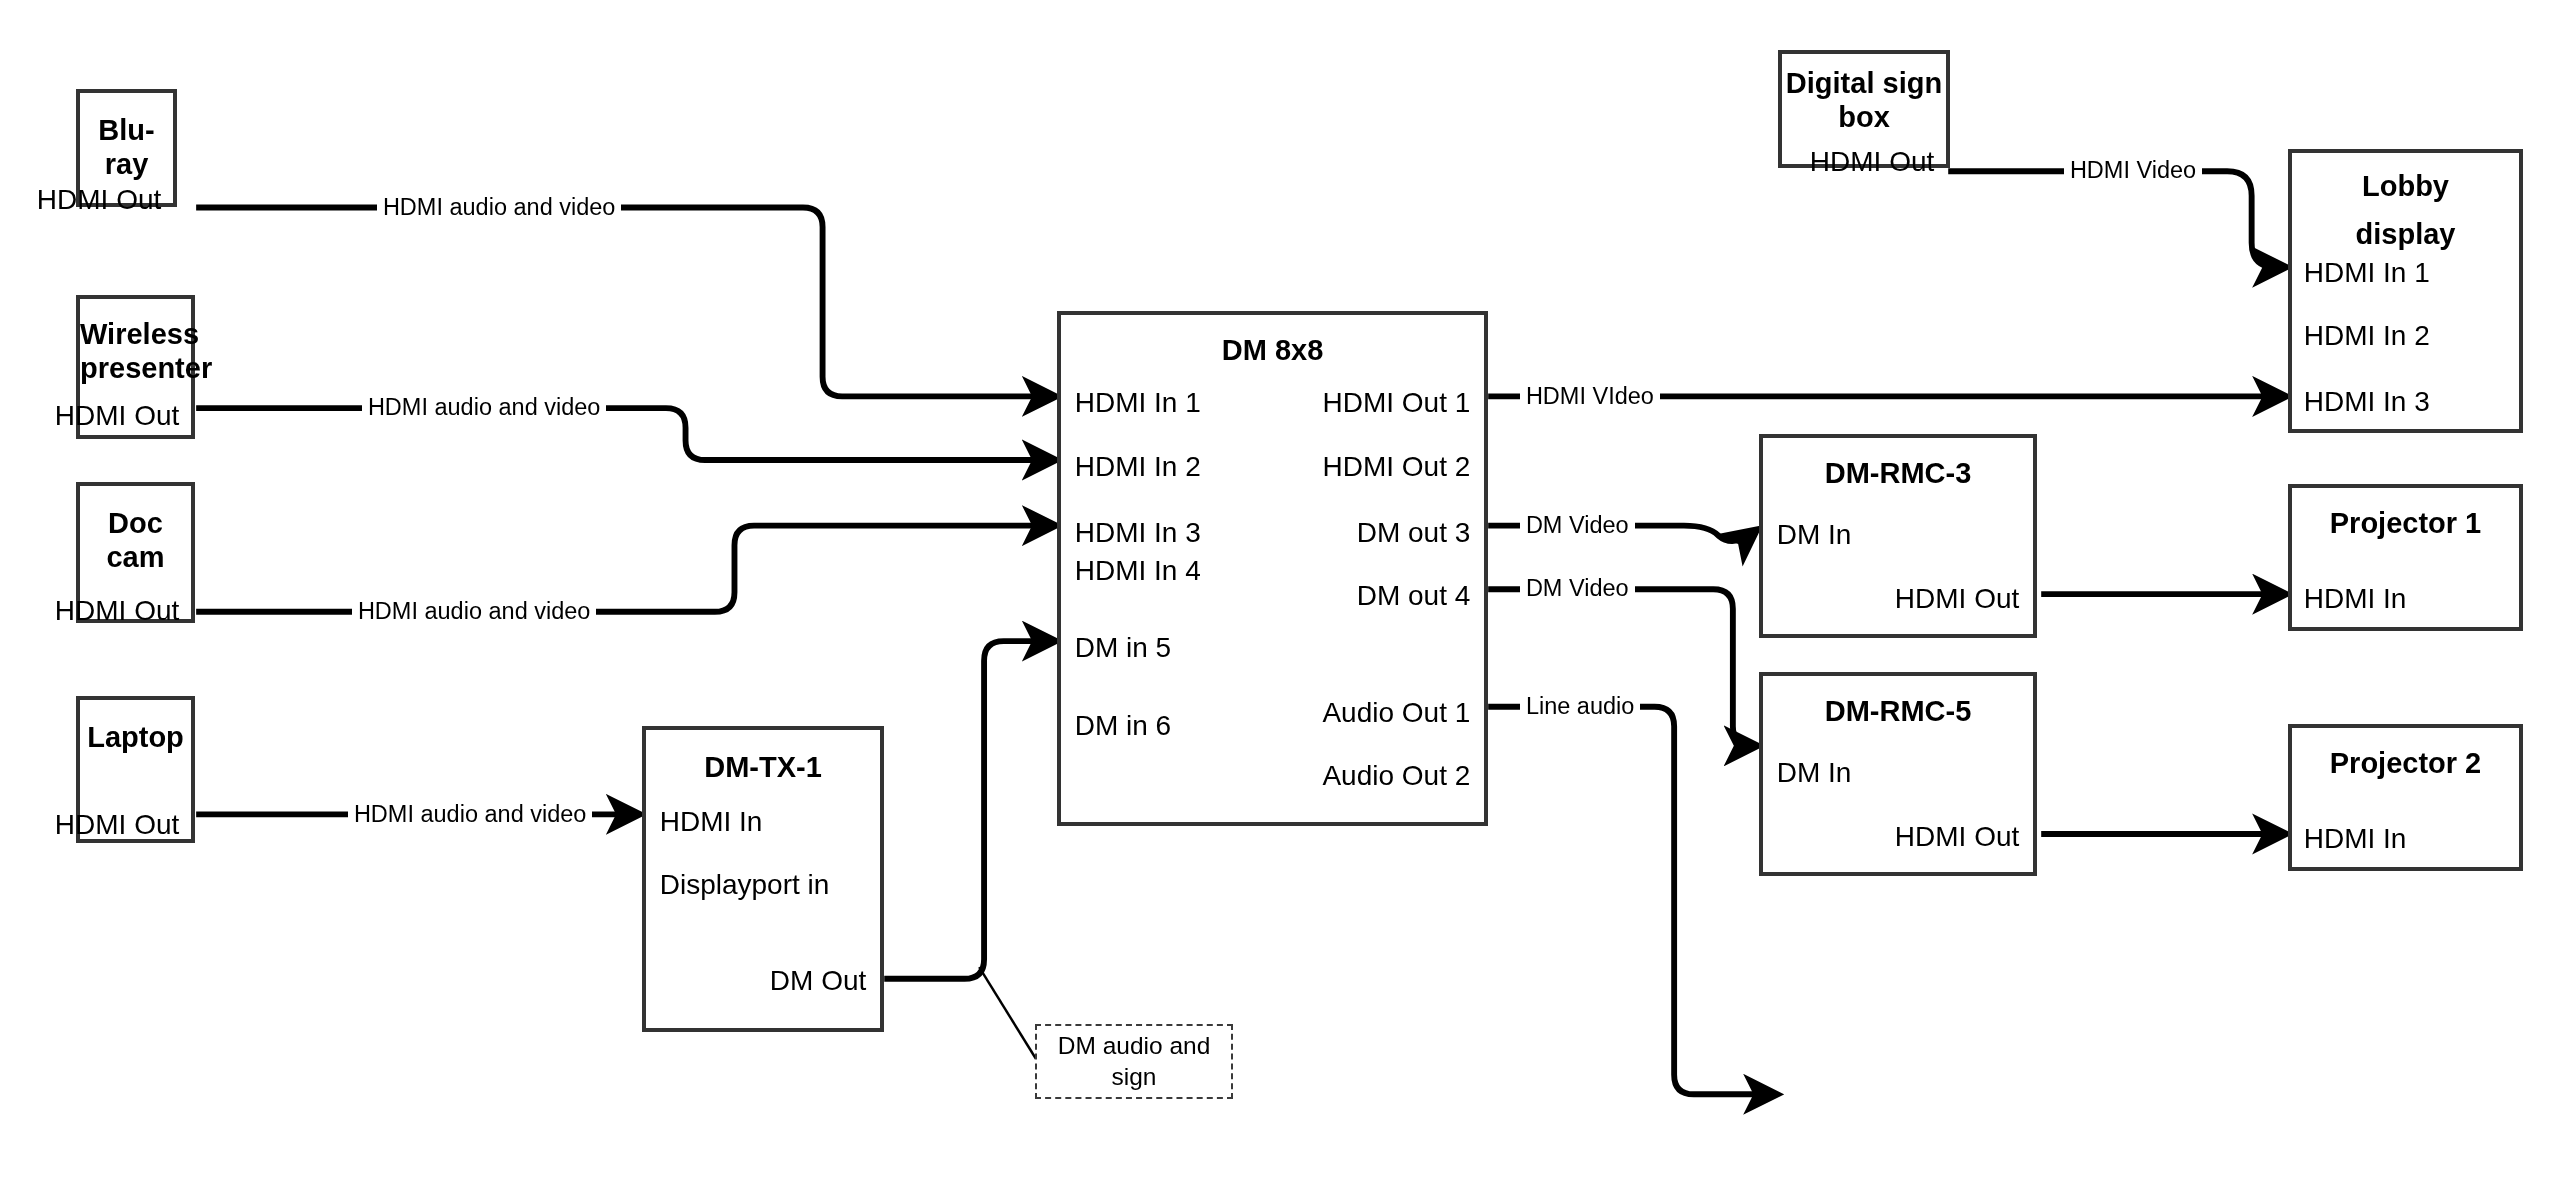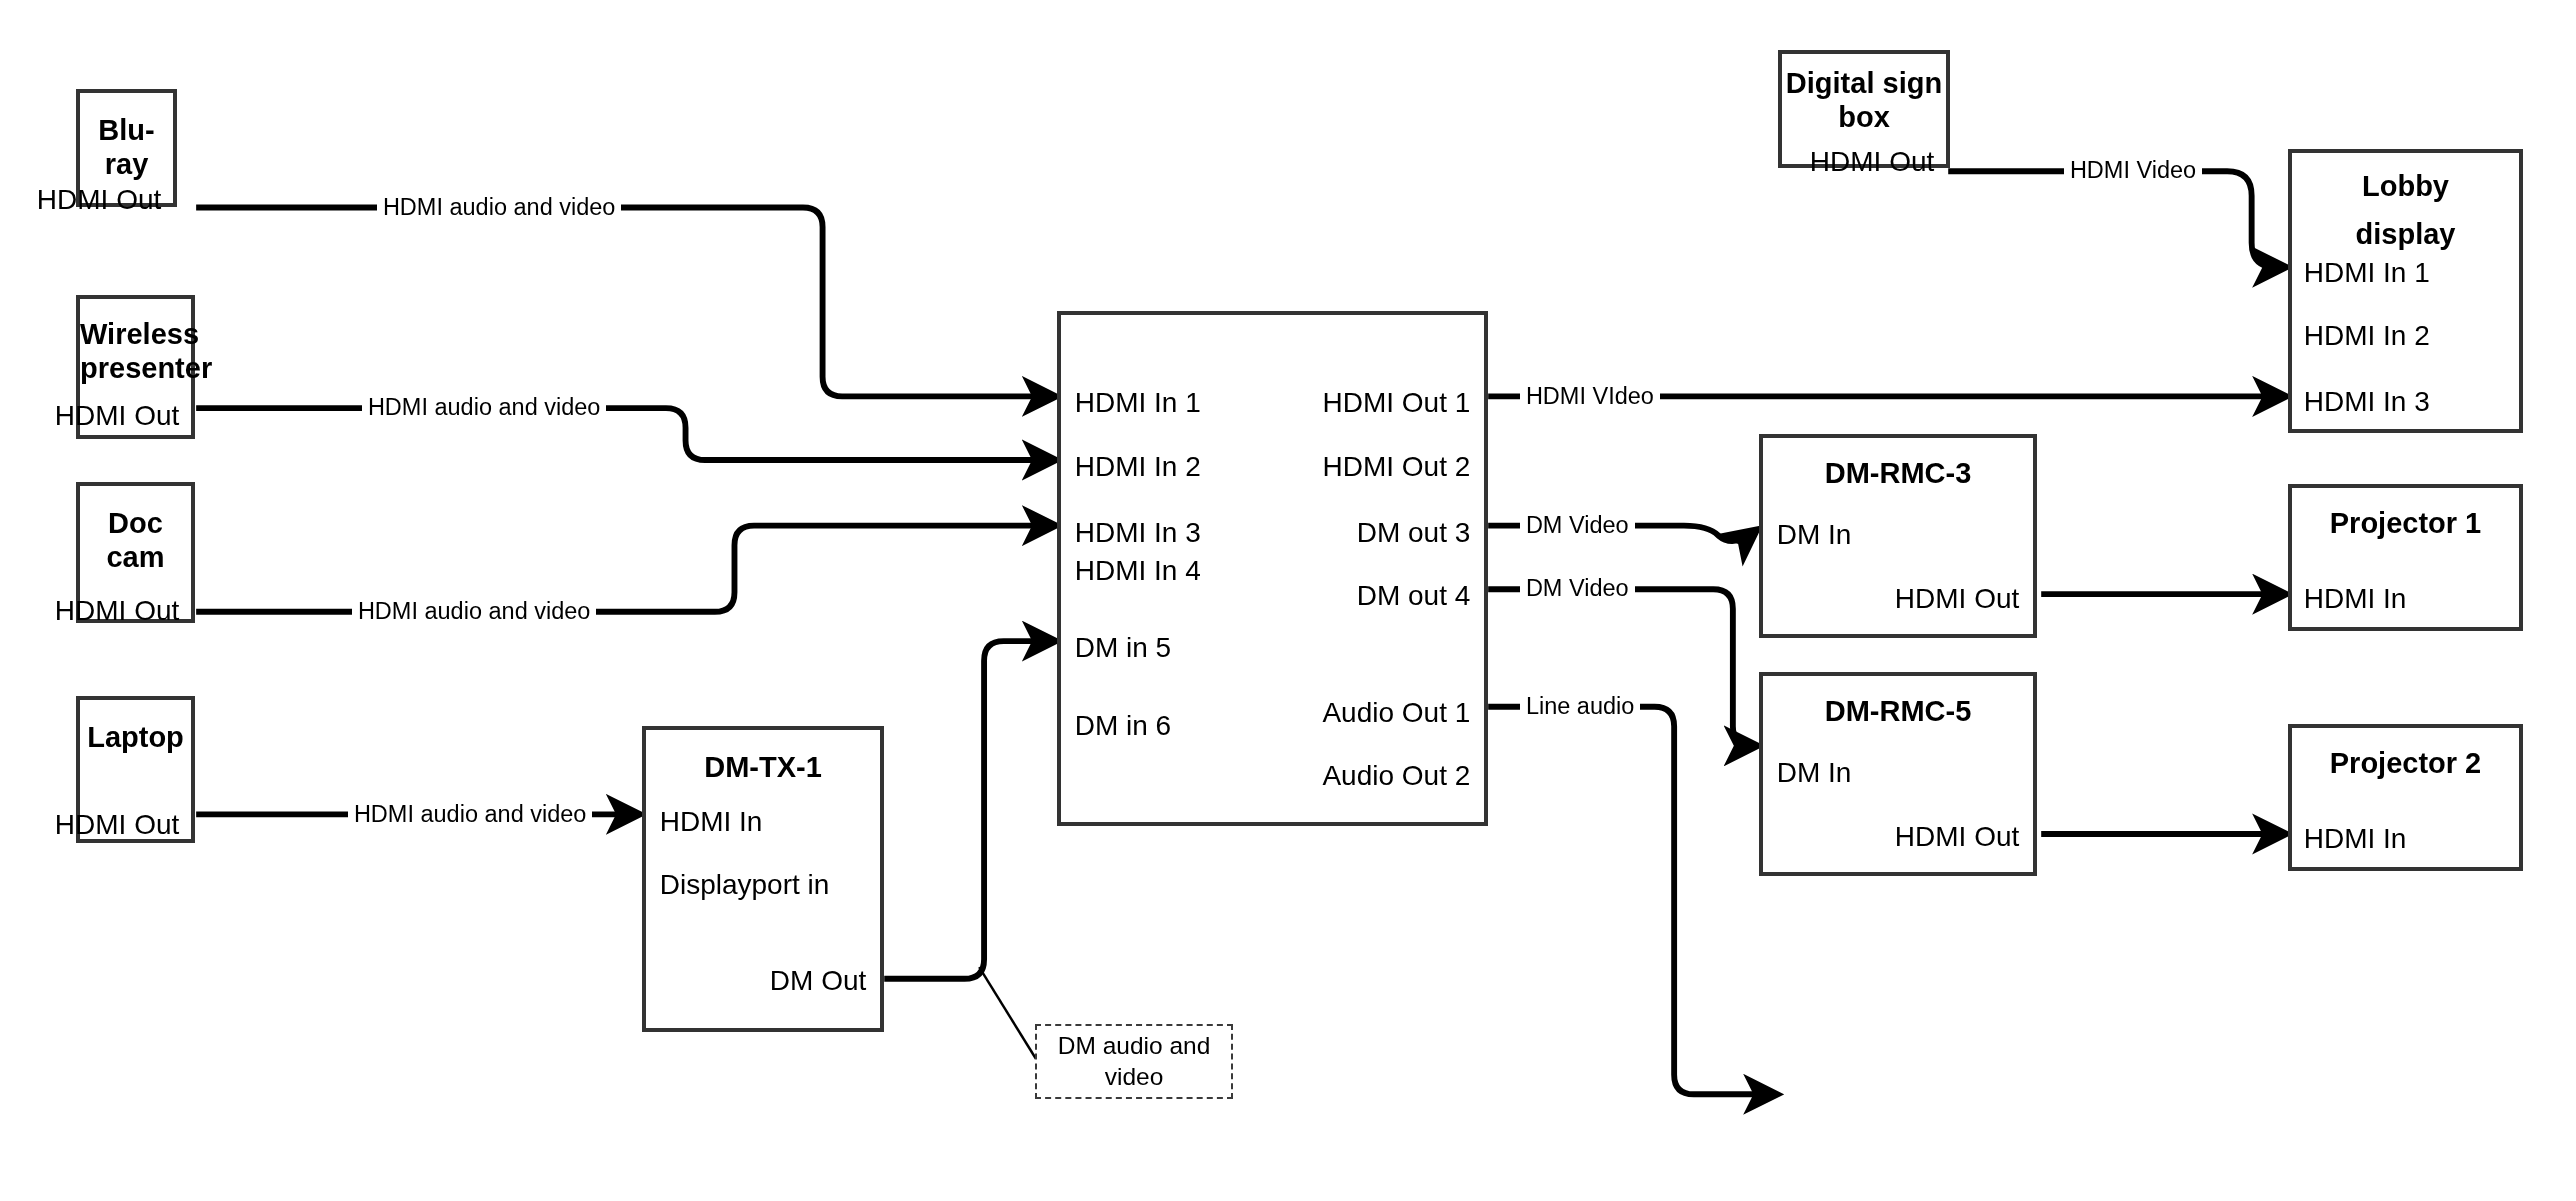--- a/index.html
+++ b/index.html
@@ -140,20 +140,21 @@
   </div>
 
   <div class="node" style="left:642px; top:726px; width:242px; height:306px;">
     <div class="node-title" style="top:19.6px;">DM-TX-1</div>
     <div class="port left" style="left:13.7px; top:78px;">HDMI In</div>
     <div class="port left" style="left:13.7px; top:141px;">Displayport in</div>
     <div class="port right" style="right:13.7px; top:237px;">DM Out</div>
   </div>
 
   <div class="node" style="left:1057px; top:311px; width:431px; height:515px;">
+    <div class="node-title" style="top:17.6px;">DM 8x8</div>
 
     <div class="port left" style="left:13.7px; top:74px;">HDMI In 1</div>
     <div class="port left" style="left:13.7px; top:138px;">HDMI In 2</div>
     <div class="port left" style="left:13.7px; top:204px;">HDMI In 3</div>
     <div class="port left" style="left:13.7px; top:242px;">HDMI In 4</div>
     <div class="port left" style="left:13.7px; top:319px;">DM in 5</div>
     <div class="port left" style="left:13.7px; top:397px;">DM in 6</div>
 
     <div class="port right" style="right:13.7px; top:74px;">HDMI Out 1</div>
     <div class="port right" style="right:13.7px; top:138px;">HDMI Out 2</div>
@@ -193,21 +194,21 @@
     <div class="node-title" style="top:17.6px;">Projector 1</div>
     <div class="port left" style="left:11.7px; top:97px;">HDMI In</div>
   </div>
 
   <div class="node" style="left:2288px; top:724px; width:235px; height:147px;">
     <div class="node-title" style="top:17.6px;">Projector 2</div>
     <div class="port left" style="left:11.7px; top:97px;">HDMI In</div>
   </div>
 
 
-  <div class="callout" style="left:1035px; top:1024px; width:198px; height:75px;">DM audio and video</div>
+  <div class="callout" style="left:1035px; top:1024px; width:198px; height:75px;">DM audio and sign</div>
 
   <div class="edge-label" style="left:377px; top:208px;">HDMI audio and video</div>
 
   <div class="edge-label" style="left:362px; top:408px;">HDMI audio and video</div>
 
   <div class="edge-label" style="left:352px; top:612px;">HDMI audio and video</div>
 
   <div class="edge-label" style="left:348px; top:815px;">HDMI audio and video</div>
 
   <div class="edge-label" style="left:2064px; top:171px;">HDMI Video</div>

